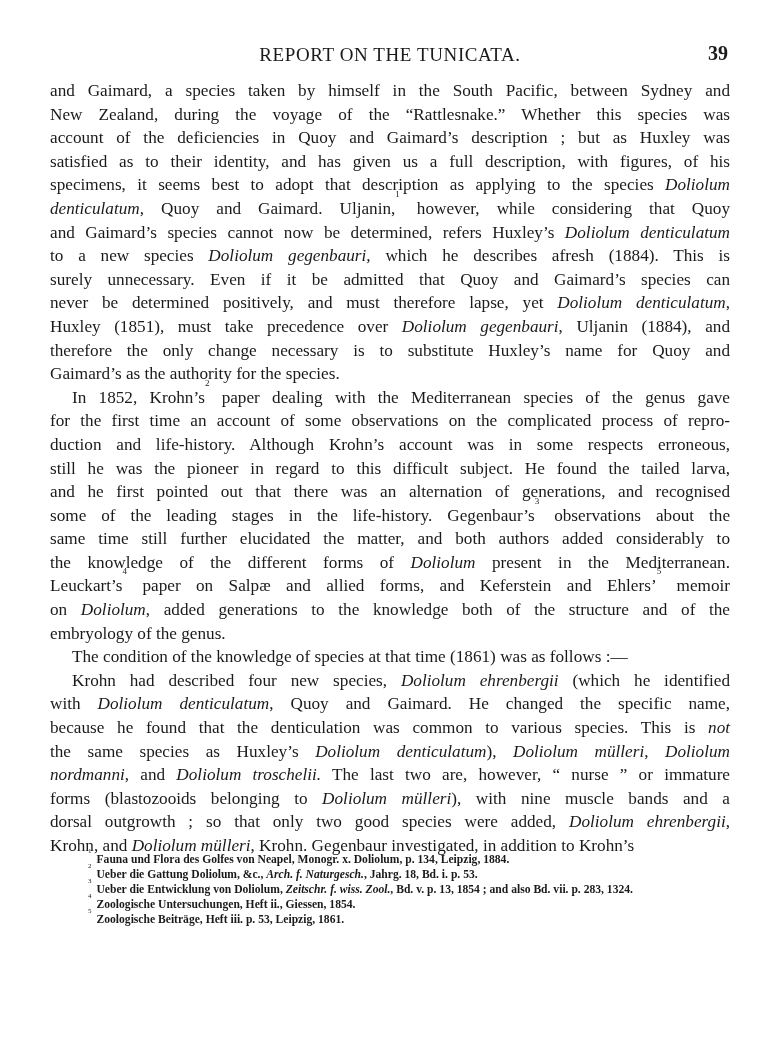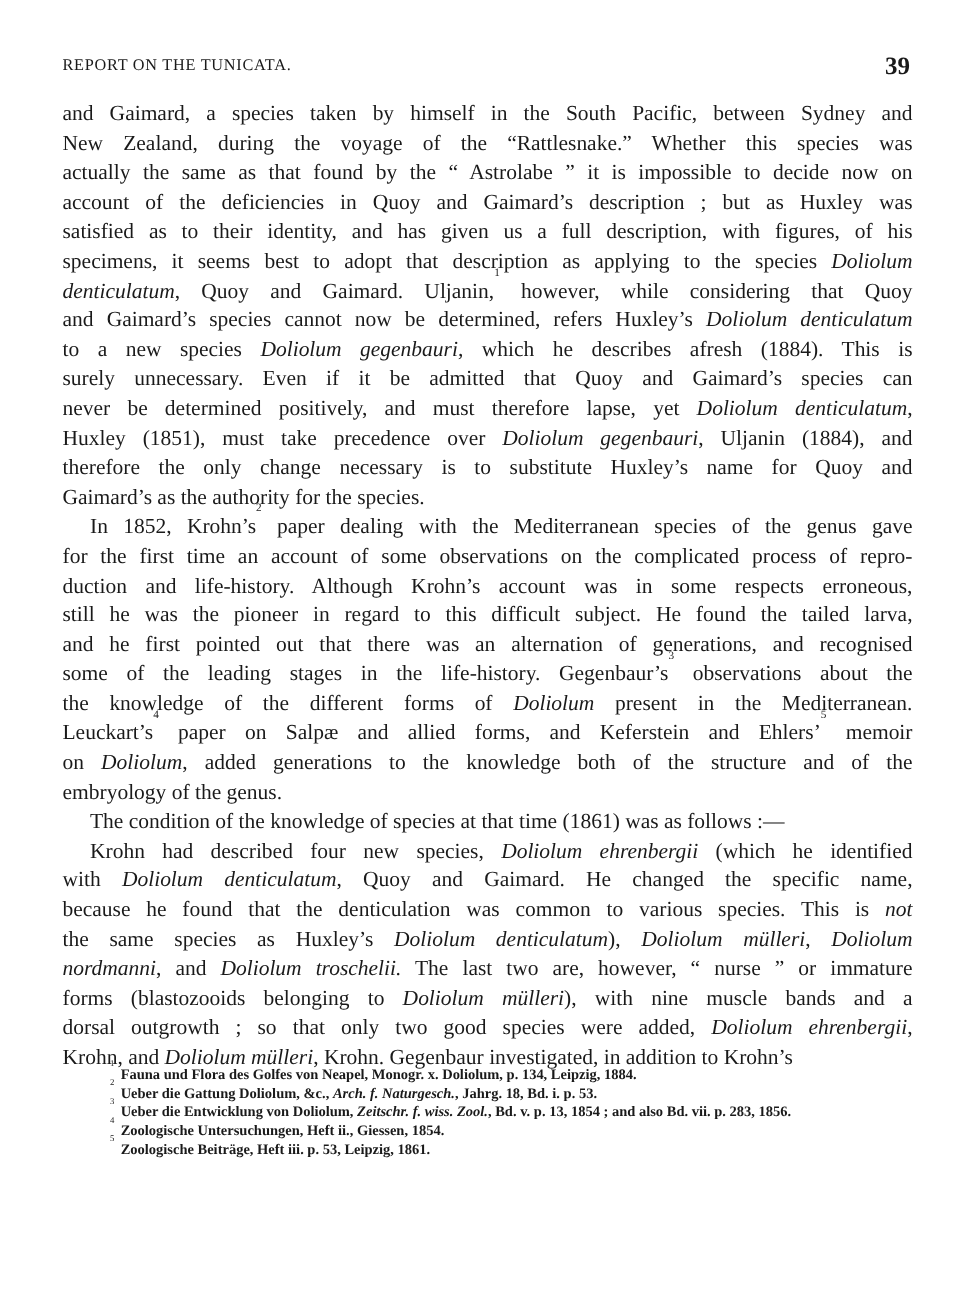--- a/index.html
+++ b/index.html
@@ -1,20 +1,20 @@
 <!DOCTYPE html>
 <html><head>
 <meta charset="utf-8">
 <style>
   html, body { margin: 0; padding: 0; background: #ffffff; }
   body { width: 776px; height: 1050px; position: relative; overflow: hidden;
          font-family: "Liberation Serif", "DejaVu Serif", serif; color: #1a1a1a; }
   .header { position: absolute; top: 44px; left: 50px; width: 680px; height: 20px; }
-  .running-title { position: absolute; left: 0; right: 0; text-align: left;
-                   font-size: 13px; letter-spacing: 0.6px; }
+  .running-title { position: absolute; left: 0; right: 0; text-align: center;
+                   font-size: 19px; letter-spacing: 0.6px; }
   .page-number { position: absolute; right: 2px; top: -2px; font-size: 20px; font-weight: bold; }
   .body-text { position: absolute; top: 79px; left: 50px; width: 680px; }
   .line { height: 23.6px; line-height: 23.6px; font-size: 17.2px; white-space: nowrap;
           text-align: justify; text-align-last: justify; overflow: visible; }
   .line.last { text-align-last: left; }
   .line.indent { padding-left: 22px; }
   .line i { font-style: italic; }
   sup { font-size: 9px; vertical-align: top; position: relative; top: -3px; line-height: 0; }
   .footnotes { position: absolute; top: 852px; left: 88px; width: 660px;
                font-size: 11.6px; font-weight: bold; line-height: 15px; }
@@ -27,40 +27,40 @@
 
 <div class="header">
   <div class="running-title">REPORT ON THE TUNICATA.</div>
   <div class="page-number">39</div>
 </div>
 
 <div class="body-text" id="body-text">
     <div>
       <div class="line"><span>and Gaimard, a species taken by himself in the South Pacific, between Sydney and</span></div>
       <div class="line"><span>New Zealand, during the voyage of the “Rattlesnake.”  Whether this species was</span></div>
-      <div class="line"><span>actually the same as that found by the “ Astrolabe ” it is impossible to decide now on</span></div>
       <div class="line"><span>account of the deficiencies in Quoy and Gaimard’s description ; but as Huxley was</span></div>
       <div class="line"><span>satisfied as to their identity, and has given us a full description, with figures, of his</span></div>
       <div class="line"><span>specimens, it seems best to adopt that description as applying to the species </span><i>Doliolum</i></div>
       <div class="line"><i>denticulatum</i><span>, Quoy and Gaimard.  Uljanin,</span><sup>1</sup><span> however, while considering that Quoy</span></div>
       <div class="line"><span>and Gaimard’s species cannot now be determined, refers Huxley’s </span><i>Doliolum denticulatum</i></div>
       <div class="line"><span>to a new species </span><i>Doliolum gegenbauri,</i><span> which he describes afresh (1884).  This is</span></div>
       <div class="line"><span>surely unnecessary.  Even if it be admitted that Quoy and Gaimard’s species can</span></div>
       <div class="line"><span>never be determined positively, and must therefore lapse, yet </span><i>Doliolum denticulatum</i><span>,</span></div>
       <div class="line"><span>Huxley (1851), must take precedence over </span><i>Doliolum gegenbauri</i><span>, Uljanin (1884), and</span></div>
       <div class="line"><span>therefore the only change necessary is to substitute Huxley’s name for Quoy and</span></div>
       <div class="line last"><span>Gaimard’s as the authority for the species.</span></div>
     </div>
     <div>
       <div class="line indent"><span>In 1852, Krohn’s</span><sup>2</sup><span> paper dealing with the Mediterranean species of the genus gave</span></div>
       <div class="line"><span>for the first time an account of some observations on the complicated process of repro-</span></div>
       <div class="line"><span>duction and life-history.  Although Krohn’s account was in some respects erroneous,</span></div>
       <div class="line"><span>still he was the pioneer in regard to this difficult subject.  He found the tailed larva,</span></div>
       <div class="line"><span>and he first pointed out that there was an alternation of generations, and recognised</span></div>
       <div class="line"><span>some of the leading stages in the life-history.  Gegenbaur’s</span><sup>3</sup><span> observations about the</span></div>
+      <div class="line"><span>same time still further elucidated the matter, and both authors added considerably to</span></div>
       <div class="line"><span>the knowledge of the different forms of </span><i>Doliolum</i><span> present in the Mediterranean.</span></div>
       <div class="line"><span>Leuckart’s</span><sup>4</sup><span> paper on Salpæ and allied forms, and Keferstein and Ehlers’</span><sup>5</sup><span> memoir</span></div>
       <div class="line"><span>on </span><i>Doliolum</i><span>, added generations to the knowledge both of the structure and of the</span></div>
       <div class="line last"><span>embryology of the genus.</span></div>
     </div>
     <div>
       <div class="line indent last"><span>The condition of the knowledge of species at that time (1861) was as follows :—</span></div>
     </div>
     <div>
       <div class="line indent"><span>Krohn had described four new species, </span><i>Doliolum ehrenbergii</i><span> (which he identified</span></div>
@@ -70,16 +70,16 @@
       <div class="line"><i>nordmanni</i><span>, and </span><i>Doliolum troschelii.</i><span>  The last two are, however, “ nurse ” or immature</span></div>
       <div class="line"><span>forms (blastozooids belonging to </span><i>Doliolum mülleri</i><span>), with nine muscle bands and a</span></div>
       <div class="line"><span>dorsal outgrowth ; so that only two good species were added, </span><i>Doliolum ehrenbergii</i><span>,</span></div>
       <div class="line last"><span>Krohn, and </span><i>Doliolum mülleri</i><span>, Krohn.  Gegenbaur investigated, in addition to Krohn’s</span></div>
     </div>
   </div>
 
 <div class="footnotes" id="footnotes">
     <div class="fn"><sup>1</sup><span>Fauna und Flora des Golfes von Neapel, Monogr. x. Doliolum, p. 134, Leipzig, 1884.</span></div>
     <div class="fn"><sup>2</sup><span>Ueber die Gattung Doliolum, &amp;c., </span><i>Arch. f. Naturgesch.</i><span>, Jahrg. 18, Bd. i. p. 53.</span></div>
-    <div class="fn"><sup>3</sup><span>Ueber die Entwicklung von Doliolum, </span><i>Zeitschr. f. wiss. Zool.</i><span>, Bd. v. p. 13, 1854 ;  and also Bd. vii. p. 283, 1856.</span></div>
+    <div class="fn"><sup>3</sup><span>Ueber die Entwicklung von Doliolum, </span><i>Zeitschr. f. wiss. Zool.</i><span>, Bd. v. p. 13, 1854 ;  and also Bd. vii. p. 283, 1324.</span></div>
     <div class="fn"><sup>4</sup><span>Zoologische Untersuchungen, Heft ii., Giessen, 1854.</span></div>
     <div class="fn"><sup>5</sup><span>Zoologische Beiträge, Heft iii. p. 53, Leipzig, 1861.</span></div>
   </div>
 
 </body></html>

